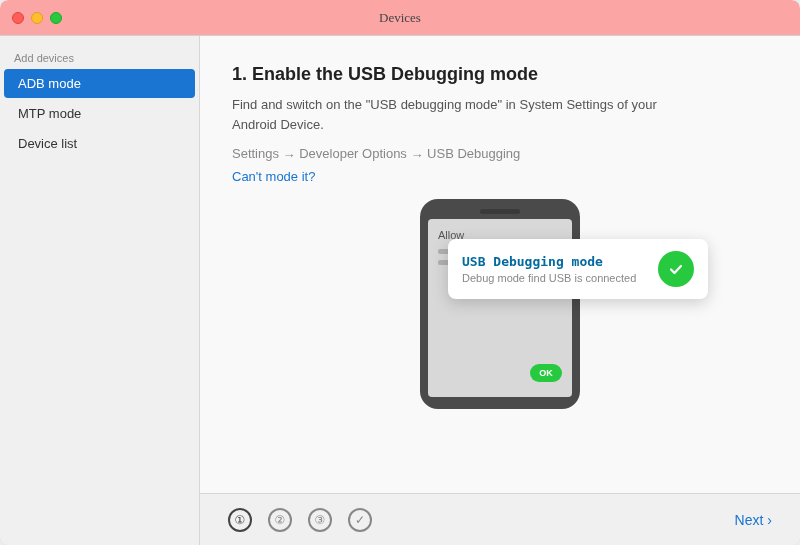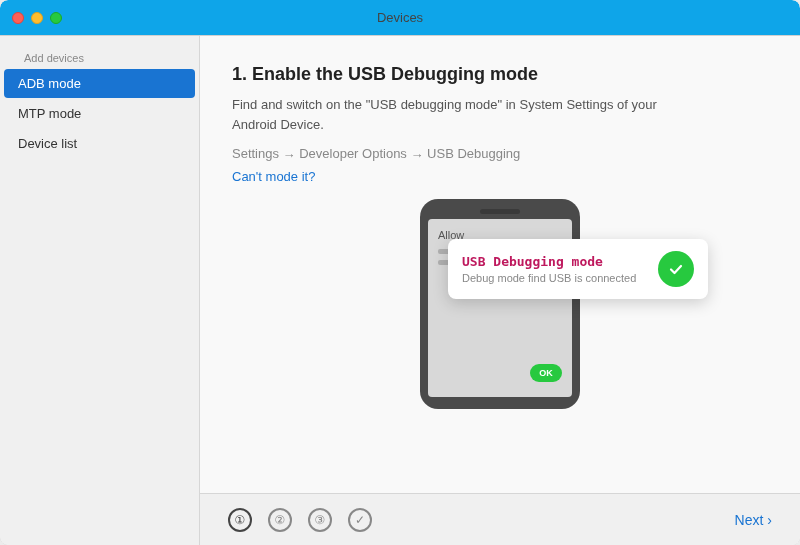--- a/index.html
+++ b/index.html
@@ -19,29 +19,30 @@
       display: flex;
       flex-direction: column;
       background: #f5f5f5;
       border-radius: 8px;
       box-shadow: 0 4px 20px rgba(0,0,0,0.3);
       overflow: hidden;
     }
 
     
     .title-bar {
-      background: #0ea5e9;
+      background: #fca5a5;
       height: 36px;
       display: flex;
       align-items: center;
       justify-content: center;
       position: relative;
       border-bottom: 1px solid #d0d0d0;
       flex-shrink: 0;
       border-radius: 8px 8px 0 0;
+      font-family: Liberation Serif, serif;
     }
 
     .title-bar-buttons {
       position: absolute;
       left: 12px;
       display: flex;
       gap: 7px;
       align-items: center;
     }
 
@@ -73,21 +74,21 @@
       width: 200px;
       background: #f0f0f0;
       border-right: 1px solid #d6d6d6;
       padding-top: 10px;
       flex-shrink: 0;
     }
 
     .sidebar-section-label {
       font-size: 11px;
       color: #888;
-      padding: 6px 24px 4px;
+      padding: 6px 14px 4px;
       font-weight: 400;
     }
 
     .sidebar-item {
       padding: 7px 14px;
       font-size: 13px;
       color: #333;
       cursor: pointer;
       border-radius: 4px;
       margin: 1px 4px;
@@ -234,21 +235,21 @@
       z-index: 10;
     }
 
     .usb-popup-text {
       flex: 1;
     }
 
     .usb-popup-title {
       font-size: 13px;
       font-weight: 700;
-      color: #be185d;
+      color: #0369a1;
       margin-bottom: 3px;
       font-family: monospace;
     }
 
     .usb-popup-sub {
       font-size: 11px;
       color: #888;
     }
 
     .usb-popup-check {

